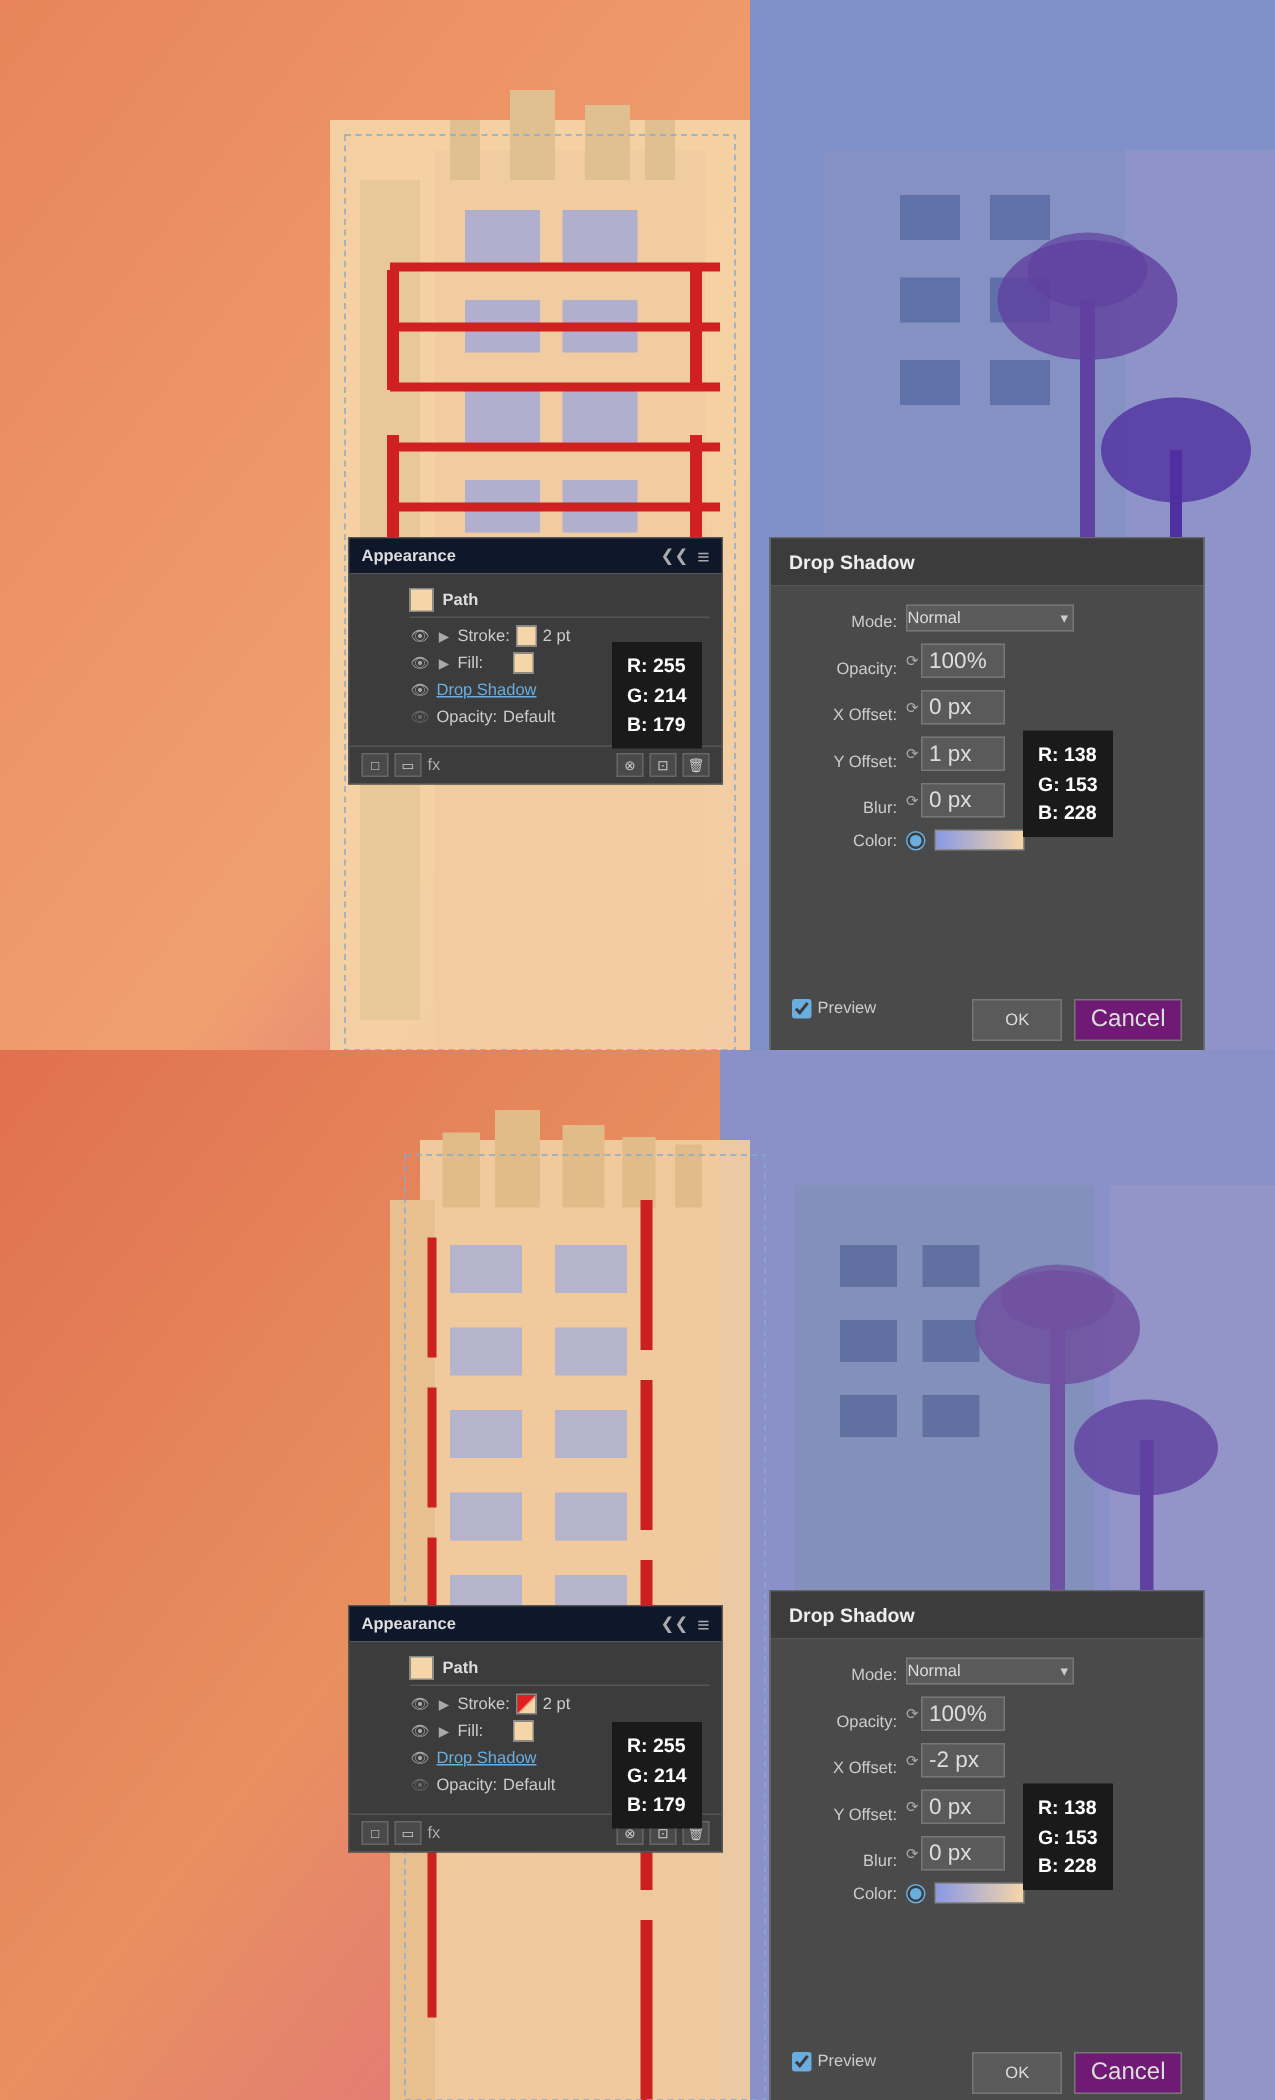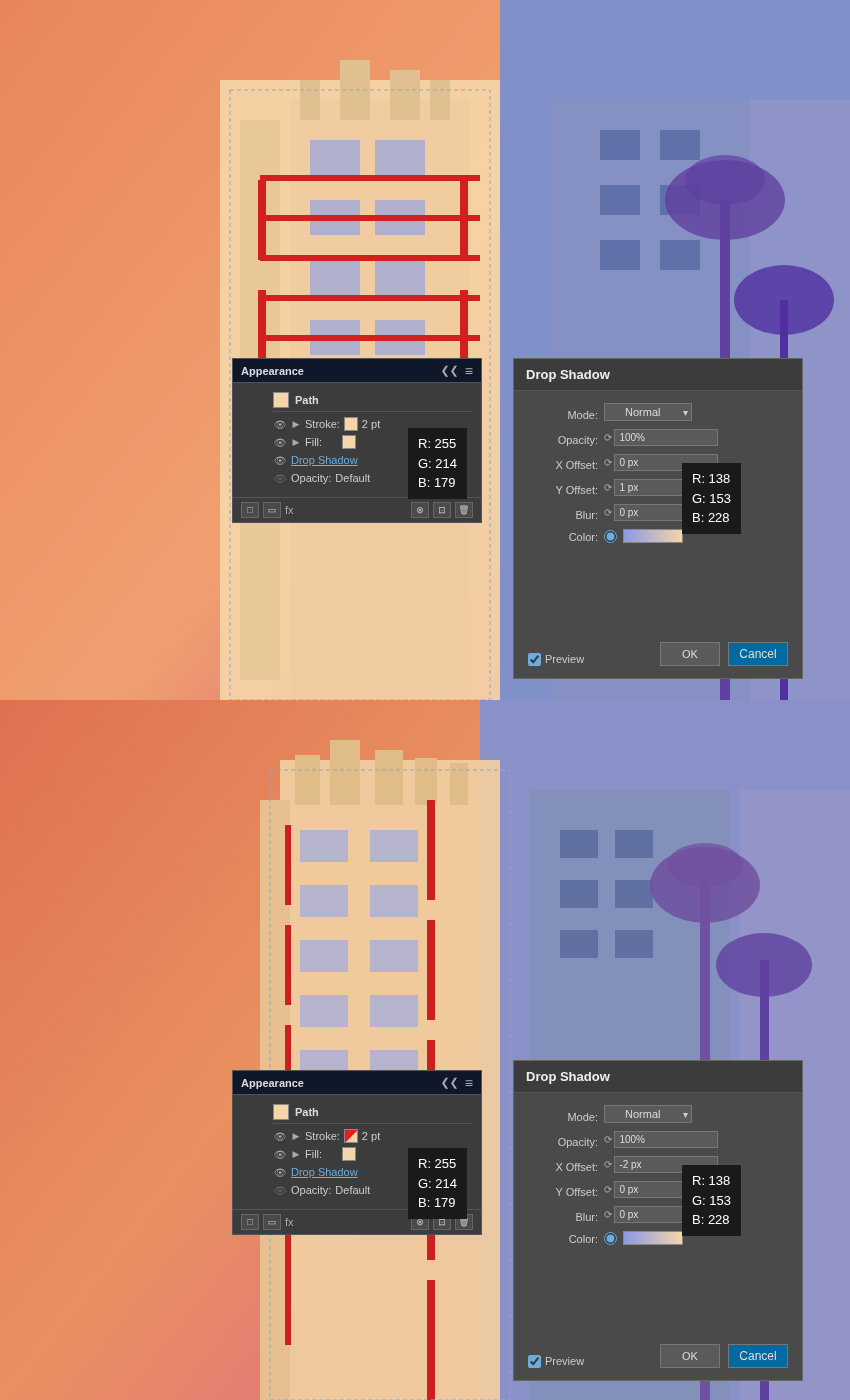--- a/index.html
+++ b/index.html
@@ -151,21 +151,21 @@
       font-size: 9px; color: #ccc;
     }
 
     
     .rgb-box {
       position: absolute;
       background: #1a1a1a;
       color: #fff;
       padding: 6px 10px;
       font-size: 13px;
-      font-weight: normal;
+      font-weight: bold;
       line-height: 1.5;
     }
 
     
     .drop-shadow-dialog {
       position: absolute;
       background: #4a4a4a;
       border: 1px solid #666;
       width: 290px;
       color: #ddd;
@@ -198,22 +198,22 @@
       color: #ccc;
       font-size: 11px;
       flex-shrink: 0;
     }
 
     .dialog-select {
       background: #5a5a5a;
       border: 1px solid #777;
       color: #ddd;
       font-size: 11px;
-      padding: 2px 20px;
-      width: 88px;
+      padding: 2px 0;
+      width: 112px;
       appearance: none;
       -webkit-appearance: none;
       cursor: pointer;
     }
 
     .select-wrapper {
       position: relative;
       display: inline-block;
     }
 
@@ -225,23 +225,23 @@
       transform: translateY(-50%);
       color: #ccc;
       pointer-events: none;
       font-size: 10px;
     }
 
     .dialog-input {
       background: #5a5a5a;
       border: 1px solid #777;
       color: #ddd;
-      font-size: 10px;
+      font-size: 15px;
       padding: 2px 4px;
-      width: 104px;
+      width: 56px;
     }
 
     .color-row {
       display: flex;
       align-items: center;
       gap: 6px;
     }
 
     .color-radio {
       accent-color: #6aaee0;
@@ -249,21 +249,21 @@
 
     .color-preview-bar {
       width: 60px;
       height: 14px;
       background: linear-gradient(to right, #8a99e4, #f5d6a8);
       border: 1px solid #888;
     }
 
     .dialog-footer {
       display: flex;
-      align-items: flex-end;
+      align-items: flex-start;
       justify-content: space-between;
       padding: 8px 14px 12px;
     }
 
     .preview-check {
       display: flex;
       align-items: center;
       gap: 4px;
       color: #ccc;
       font-size: 11px;
@@ -282,24 +282,24 @@
       background: #5a5a5a;
       border: 1px solid #777;
       color: #ddd;
       font-size: 11px;
       padding: 4px 16px;
       cursor: pointer;
       min-width: 60px;
     }
 
     .btn-cancel {
-      background: #0369a1;
+      background: #701a75;
       border: 1px solid #777;
       color: #ddd;
-      font-size: 12px;
+      font-size: 16px;
       padding: 4px 10px;
       cursor: pointer;
       min-width: 60px;
     }
 
     
     .artwork-svg {
       width: 100%; height: 100%;
     }
   </style>

